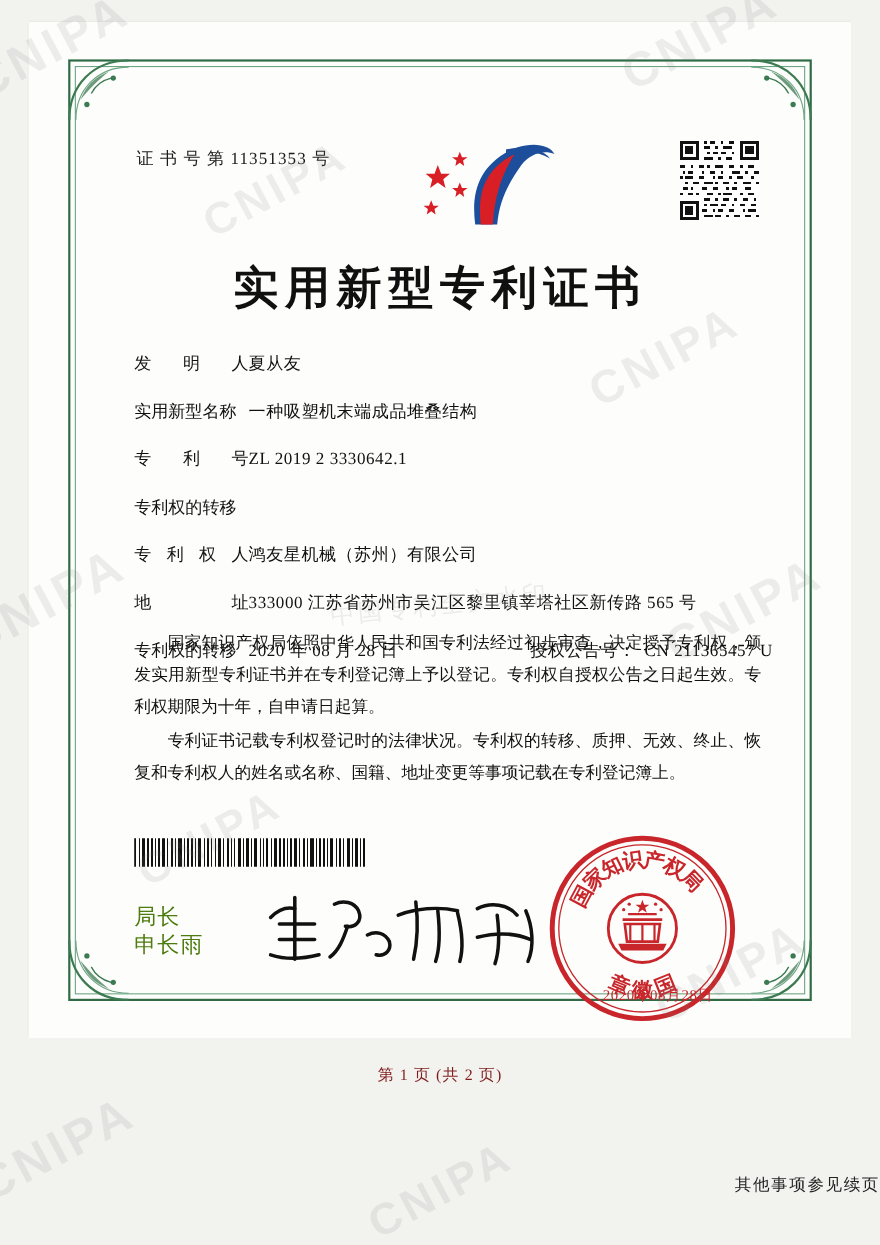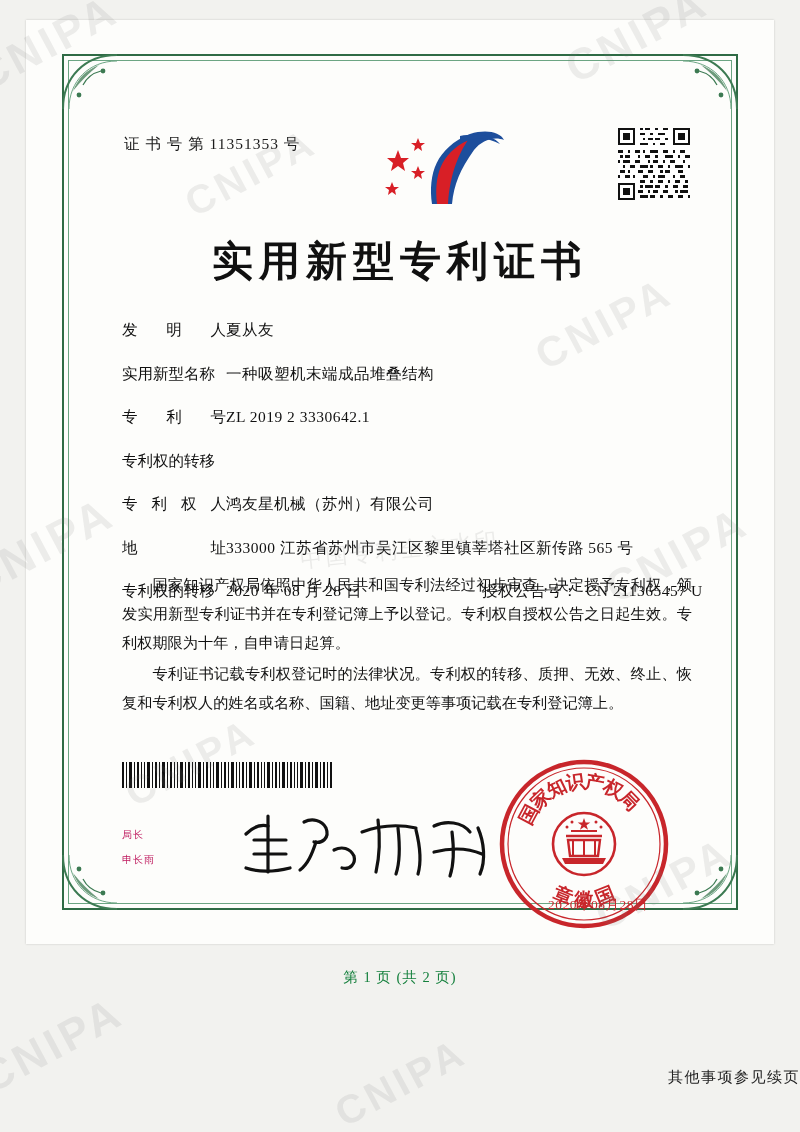--- a/index.html
+++ b/index.html
@@ -212,23 +212,23 @@
     top: 678px;
     width: 210px;
     height: 26px;
   }
 
   
   .sign-block {
     position: absolute;
     left: 36px;
     top: 738px;
-    font-size: 10px;
+    font-size: 20px;
     line-height: 25px;
-    color: #be185d;
+    color: #4d7c0f;
     letter-spacing: 1px;
   }
   .signature {
     position: absolute;
     left: 152px;
     top: 722px;
     width: 260px;
     height: 74px;
   }
 
@@ -250,21 +250,21 @@
     font-family: "Liberation Serif", serif;
   }
 
   .page-num {
     position: absolute;
     left: 0;
     right: 0;
     top: 884px;
     text-align: center;
     font-size: 14.5px;
-    color: #15803d;
+    color: #7f1d1d;
     letter-spacing: 1px;
   }
 
   .footer-note {
     position: absolute;
     left: 0;
     right: 0;
     top: 1068px;
     text-align: right;
     font-size: 15px;

